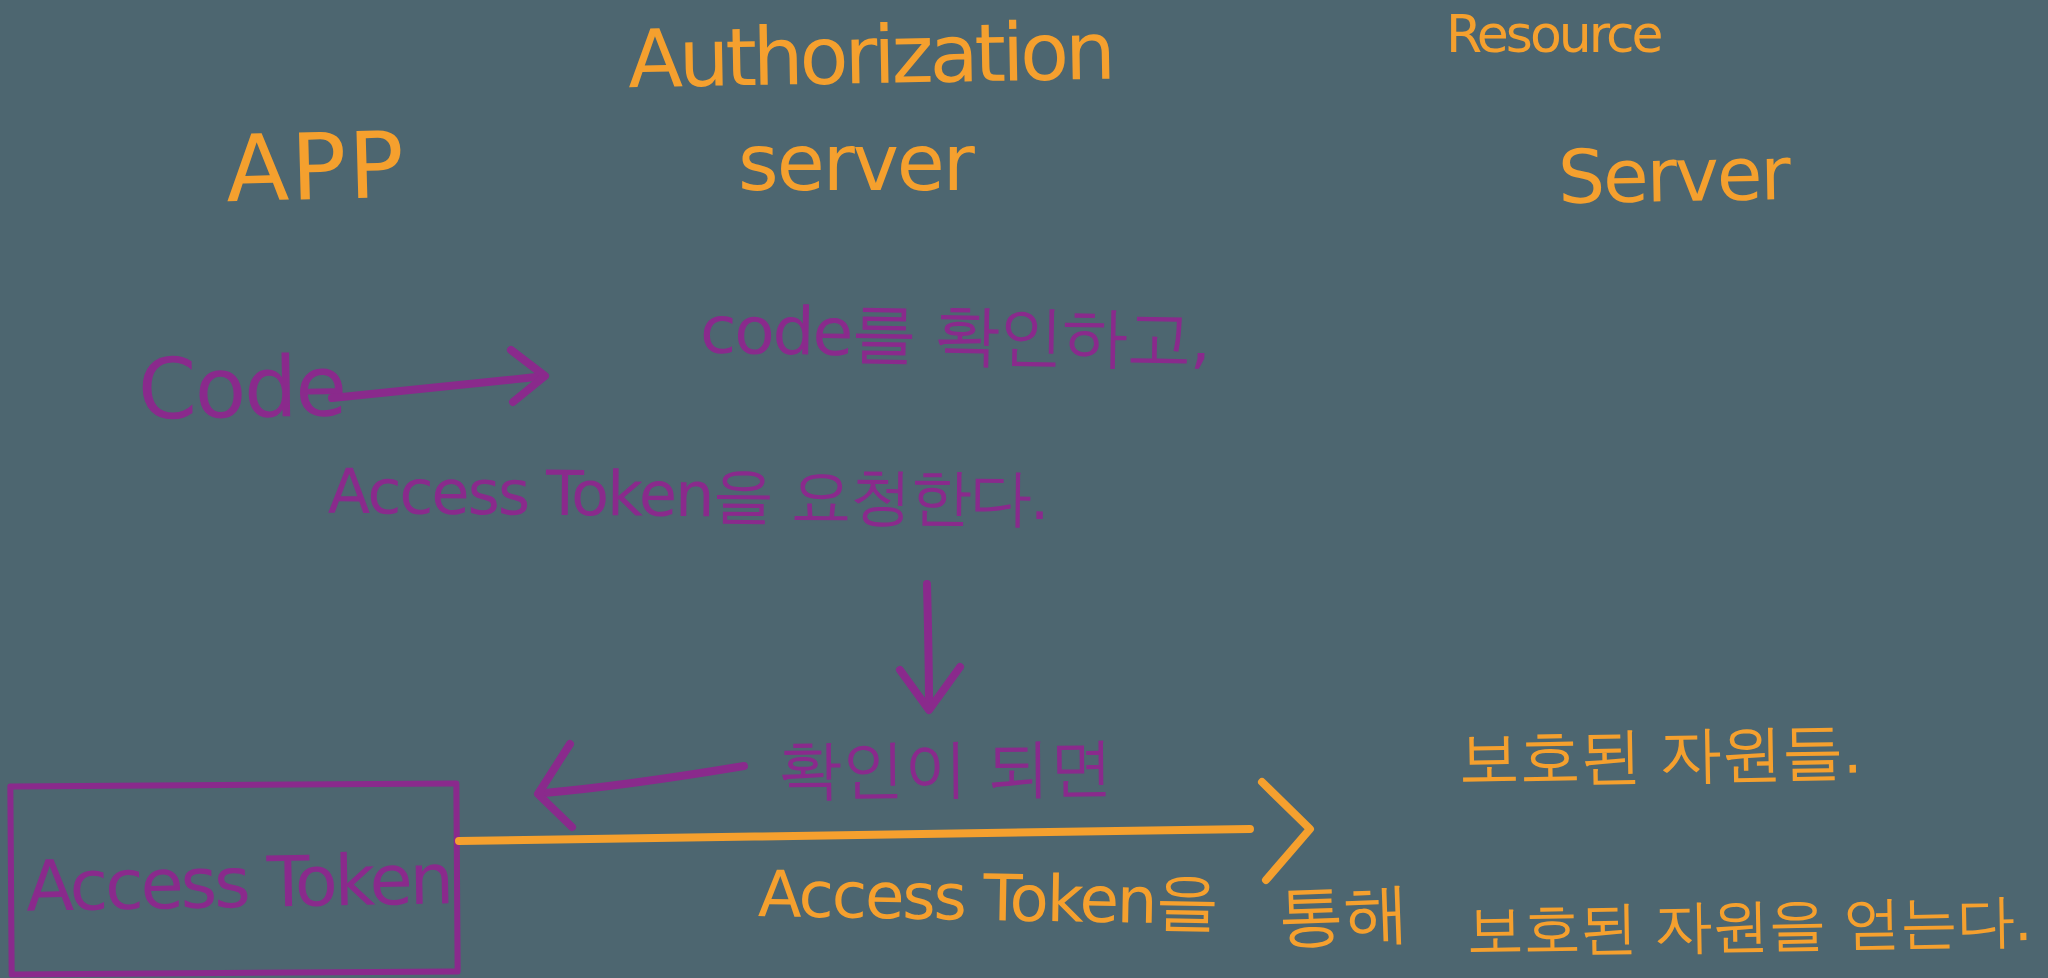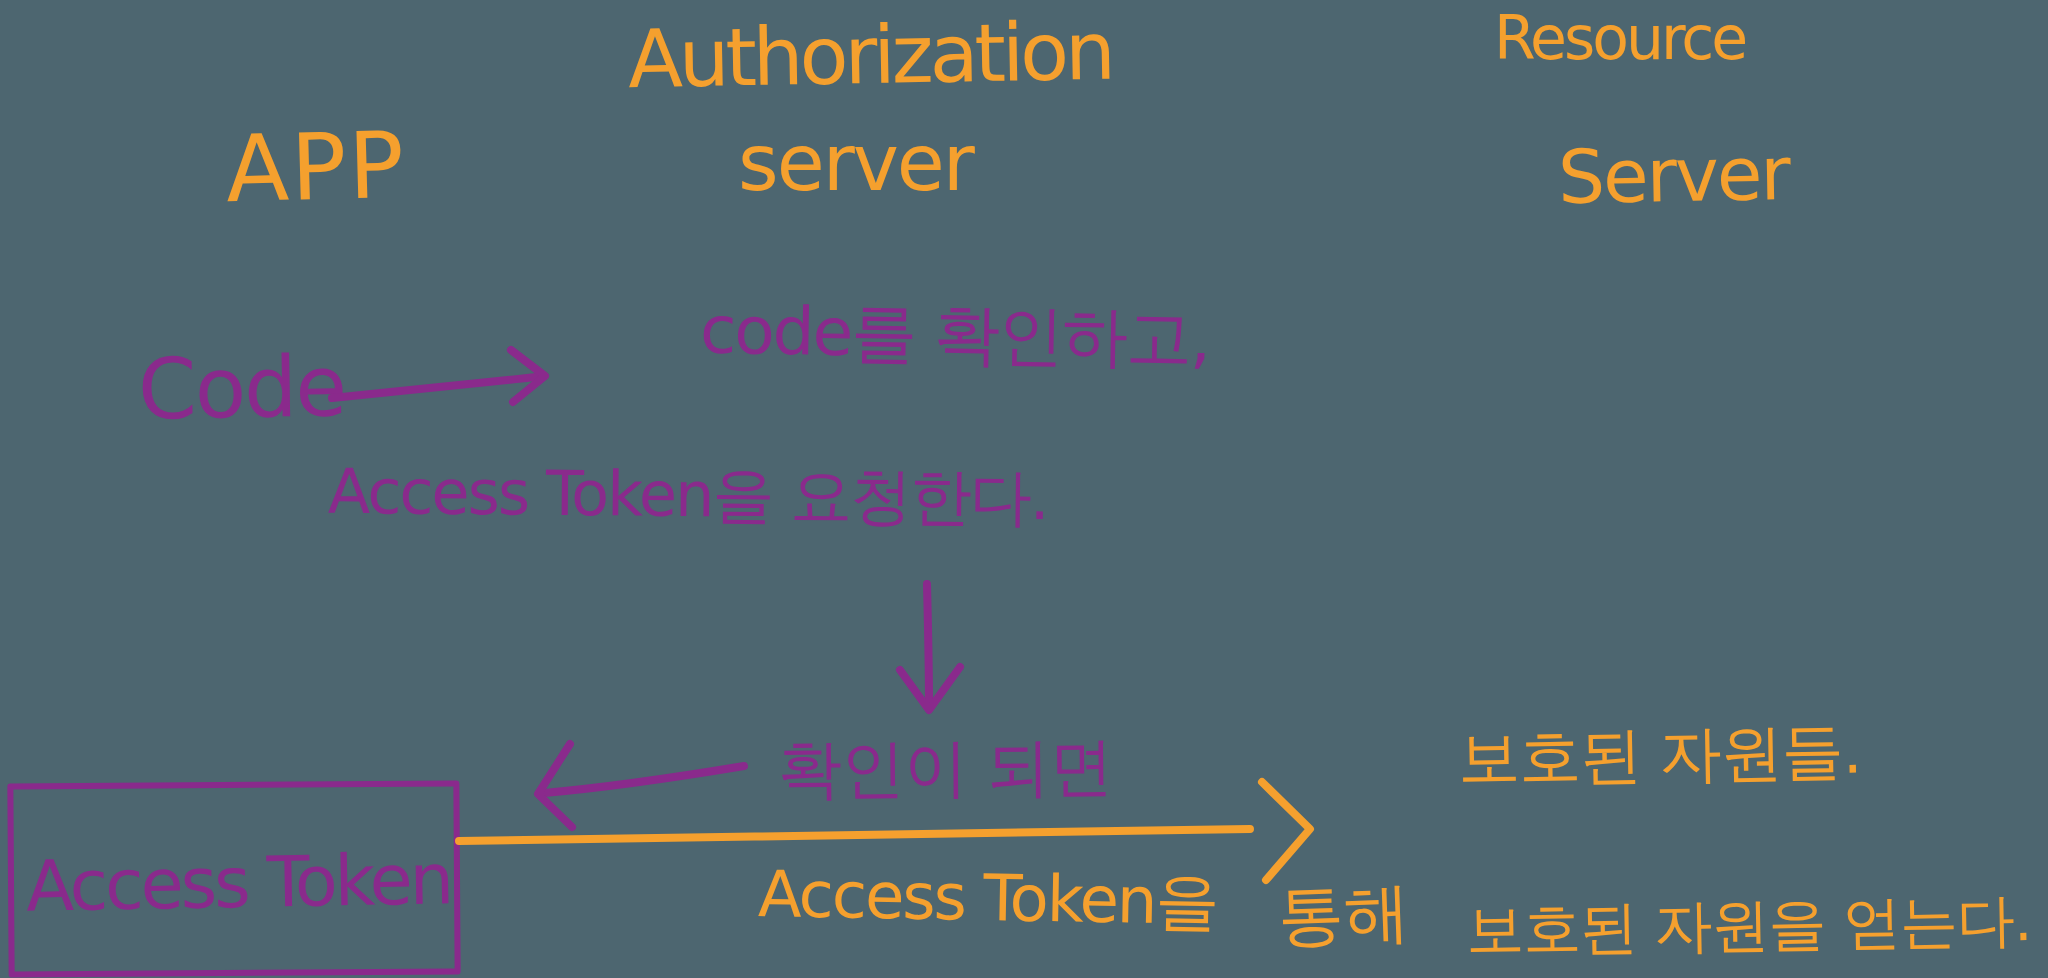--- a/index.html
+++ b/index.html
@@ -17,21 +17,21 @@
     line-height: 1;
     font-family: "DejaVu Sans", sans-serif;
   }
   .orange { color: #F5A02E; }
   .purple { color: #8A2A8C; }
 
   
   .app            { left: 226px; top: 122px; font-size: 92px; letter-spacing: 2px;  transform: rotate(-1.5deg); }
   .auth1          { left: 628px; top: 16px;  font-size: 80px; letter-spacing: -4px; transform: rotate(-1deg); }
   .auth2          { left: 738px; top: 124px; font-size: 78px; letter-spacing: -2px; }
-  .res1           { left: 1494px; top: 8px;  font-size: 60px; letter-spacing: -3px; }
+  .res1           { left: 1446px; top: 8px;  font-size: 52px; letter-spacing: -3px; }
   .res2           { left: 1558px; top: 138px; font-size: 74px; letter-spacing: -2px; transform: rotate(-1deg); }
 
   
   .code-label     { left: 138px; top: 346px; font-size: 84px; letter-spacing: -2px; transform: rotate(-1deg); }
   .check-code     { left: 700px; top: 302px; font-size: 66px; letter-spacing: -2px; transform: rotate(1deg); }
   .request-token  { left: 328px; top: 464px; font-size: 62px; letter-spacing: -2px; transform: rotate(0.5deg); }
   .when-confirmed { left: 778px; top: 736px; font-size: 64px; letter-spacing: -1px; transform: rotate(-0.5deg); }
 
   
   .token-box {

